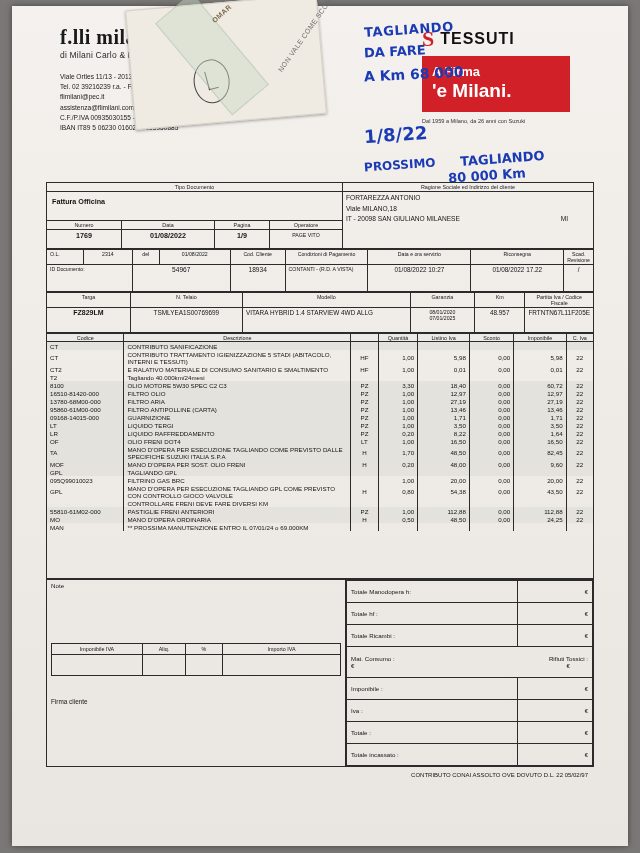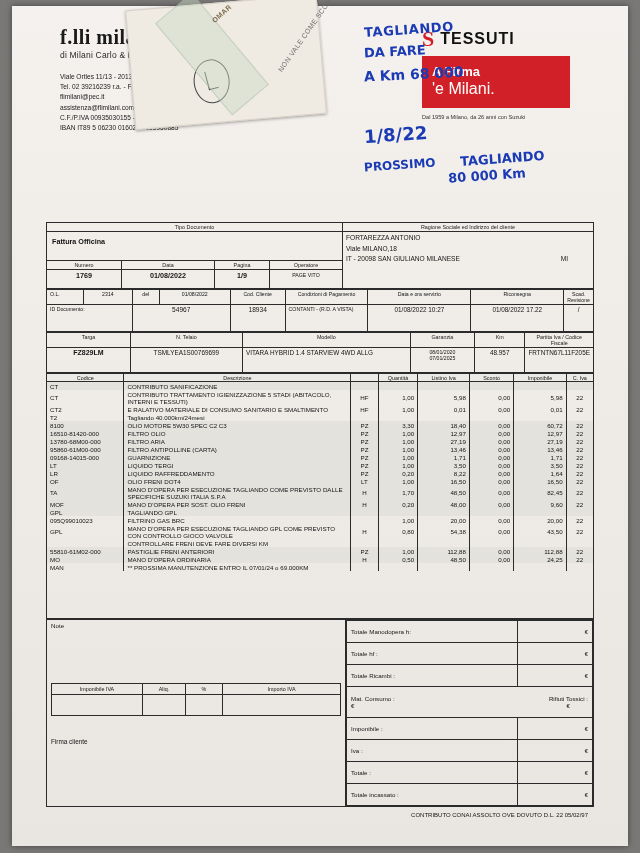--- a/index.html
+++ b/index.html
@@ -78,21 +78,21 @@
   }
   .milani-box {
     margin-top: 6px;
     background: #d12027;
     color: #fff;
     padding: 9px 10px 10px 10px;
     width: 148px;
     box-sizing: border-box;
   }
   .milani-1 { font-size: 13px; font-weight: bold; line-height: 1.15;}
-  .milani-2 { font-size: 16px; font-weight: normal; line-height: 1.15;}
+  .milani-2 { font-size: 19px; font-weight: bold; line-height: 1.15;}
   .suz-note {
     margin-top: 6px; font-size: 5.6px; color: #333; width: 170px;
   }
   
   .scrap {
     position: absolute;
     left: 118px; top: -4px;
     width: 192px; height: 120px;
     background: #efeae2;
     transform: rotate(-5deg);
@@ -145,21 +145,20 @@
   .hw4 { left: 352px; top: 118px; font-size: 18px; transform: rotate(-4deg);}
   .hw5 { left: 352px; top: 152px; font-size: 12px; transform: rotate(-4deg);}
   .hw6 { left: 448px; top: 145px; font-size: 13px; transform: rotate(-4deg);}
   .hw7 { left: 436px; top: 162px; font-size: 13px; transform: rotate(-4deg);}
   
   .doc {
     position: absolute;
     left: 34px; top: 176px; width: 548px;
     font-size: 6.4px;
     color: #151515;
-    margin-top: 40px;
   }
   table { border-collapse: collapse; width: 100%; }
   .bx td, .bx th { border: 0.7px solid #2b2b2b; padding: 1px 3px; vertical-align: top; }
   .lbl { font-size: 5.4px; text-align: center; color:#222; }
   .val { font-size: 7.2px; font-weight: bold; }
   .c { text-align: center; }
   .r { text-align: right; }
   .tiny { font-size: 5.2px; }
   
   .items { margin-top: 0; }

